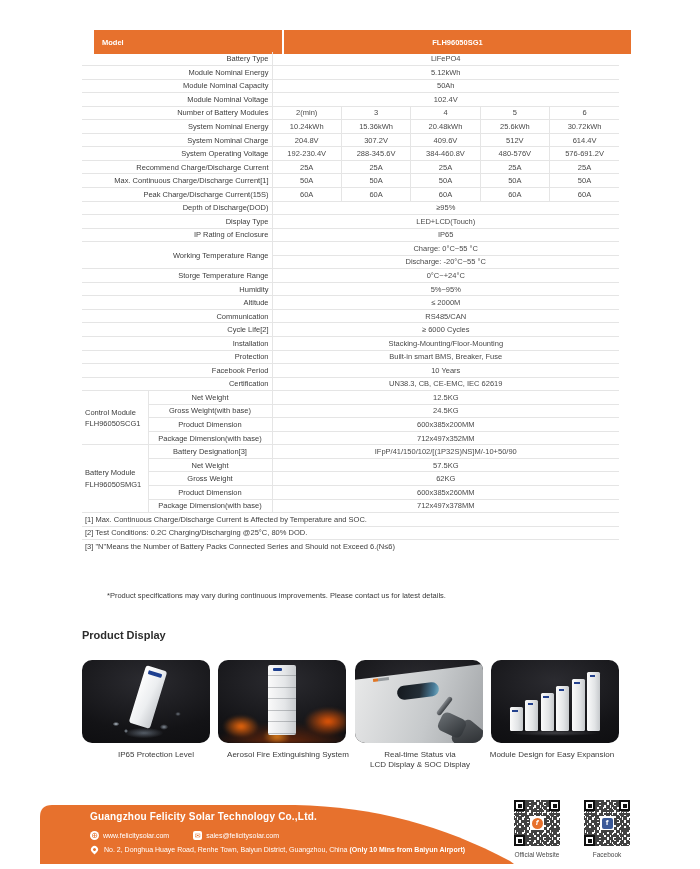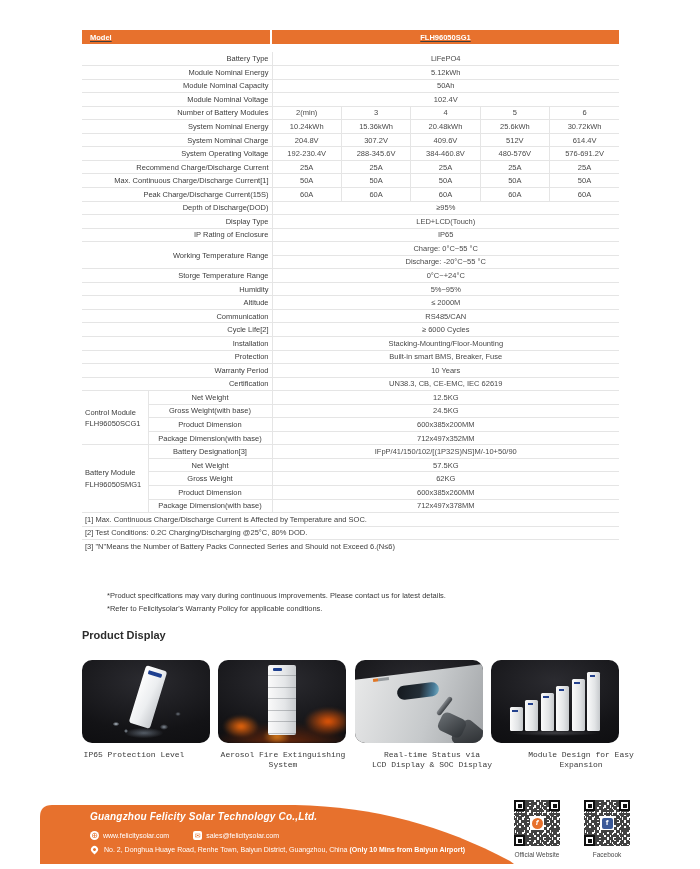--- a/index.html
+++ b/index.html
@@ -1,20 +1,20 @@
 <!DOCTYPE html>
 <html><head>
 <meta charset="utf-8">
 <style>
   html,body{margin:0;padding:0;background:#fff;}
   body{width:700px;height:869px;position:relative;overflow:hidden;
        font-family:"Liberation Sans", sans-serif;color:#3f3f3f;}
 
   
-  .model-bar{position:absolute;left:82px;top:30px;width:537px;height:14px;display:flex;text-decoration:underline;}
+  .model-bar{position:absolute;left:94px;top:30px;width:537px;height:24px;display:flex;}
   .model-bar .m-label{flex:0 0 188px;background:#E7712D;color:#fff;font-size:7.5px;font-weight:bold;
        display:flex;align-items:center;padding-left:8px;box-sizing:border-box;margin-right:2px;}
   .model-bar .m-value{flex:1;background:#E7712D;color:#fff;font-size:7.5px;font-weight:bold;
        display:flex;align-items:center;justify-content:center;}
 
   
   table.spec{position:absolute;left:82px;top:52px;width:537px;border-collapse:collapse;
        table-layout:fixed;font-size:7.5px;border-style:hidden;}
   table.spec td{border:1px solid #E5E5E5;height:13.55px;padding:0 3px;box-sizing:border-box;
        overflow:hidden;white-space:nowrap;}
@@ -24,21 +24,21 @@
   td.sublbl{text-align:center;padding-left:5px;color:#3d3d3d;}
   td.foot{text-align:left;padding-left:5px;color:#3d3d3d;}
 
   .star-notes{position:absolute;left:86px;top:589px;font-size:7.5px;color:#3a3a3a;line-height:13px;margin-left:21px;}
 
   
   .pd-heading{position:absolute;left:82px;top:629px;font-size:11px;font-weight:bold;color:#2c2c2c;}
   .display-row{position:absolute;left:82px;top:660px;display:flex;gap:8.3px;}
   .pcard{width:128px;height:83px;border-radius:10px;overflow:hidden;position:relative;
        background:radial-gradient(130% 110% at 50% 25%, #2b2b30 0%, #131316 55%, #0a0a0c 100%);}
-  .caption-row{position:absolute;left:70px;top:750px;display:flex;gap:21px;font-family:Liberation Mono, monospace;}
+  .caption-row{position:absolute;left:92px;top:750px;display:flex;gap:4px;}
   .caption{width:128px;text-align:center;font-size:8px;color:#3b3b3b;white-space:pre-line;line-height:1.25;}
 
   
   .s1-splash{position:absolute;inset:0;background:
     radial-gradient(5px 3px at 34px 64px, rgba(215,228,240,.85), transparent 70%),
     radial-gradient(3px 3px at 44px 71px, rgba(200,215,230,.7), transparent 70%),
     radial-gradient(6px 4px at 82px 67px, rgba(205,222,238,.6), transparent 70%),
     radial-gradient(4px 3px at 96px 54px, rgba(190,205,220,.5), transparent 70%),
     radial-gradient(26px 7px at 62px 73px, rgba(150,165,182,.5), transparent 75%);}
   .s1-bat{position:absolute;left:55px;top:7px;width:22px;height:60px;border-radius:3px;
@@ -80,21 +80,21 @@
   .s4-floor{position:absolute;left:8px;right:8px;bottom:6px;height:8px;
     background:radial-gradient(60px 4px at 50% 50%, rgba(150,150,158,.35), transparent 75%);}
   .s4-row{position:absolute;left:0;right:0;bottom:12px;display:flex;align-items:flex-end;
     gap:2.5px;justify-content:center;}
   .s4-cab{width:13px;border-radius:1.5px;position:relative;
     background:linear-gradient(90deg,#fbfbfb 0%,#e2e4e6 60%,#c6c9cc 100%);}
   .s4-cab::before{content:'';position:absolute;top:2.5px;left:2.5px;width:5.5px;height:2px;background:#23418e;}
 
   
   .swoosh{position:absolute;left:40px;top:805px;width:480px;height:59px;}
-  .footer-text{position:absolute;left:90px;top:811px;color:#fff;font-style:italic;}
+  .footer-text{position:absolute;left:90px;top:811px;color:#fff;}
   .f-company{font-size:10px;font-weight:bold;letter-spacing:.2px;}
   .f-contact{position:absolute;left:90px;top:831px;display:flex;align-items:center;color:#fff;font-size:7px;}
   .f-contact .item{display:flex;align-items:center;margin-right:24px;}
   .f-address{position:absolute;left:90px;top:846px;display:flex;align-items:center;color:#fff;font-size:7px;}
   .badge{display:inline-flex;align-items:center;justify-content:center;width:9px;height:9px;
     background:#fff;color:#E7712D;border-radius:2px;font-size:7px;margin-right:4px;line-height:1;}
   .badge.round{border-radius:50%;font-size:8px;}
   .pin{width:7px;height:7px;background:#fff;border-radius:50% 50% 50% 0;transform:rotate(-45deg);
     position:relative;margin-right:6px;margin-left:1px;flex:0 0 auto;}
   .pin::after{content:'';position:absolute;inset:2px;background:#E7712D;border-radius:50%;}
@@ -249,21 +249,21 @@
       </tr>
       <tr>
         <td class="lbl" colspan="2">Installation</td>
         <td class="val" colspan="5">Stacking-Mounting/Floor-Mounting</td>
       </tr>
       <tr>
         <td class="lbl" colspan="2">Protection</td>
         <td class="val" colspan="5">Built-in smart BMS, Breaker, Fuse</td>
       </tr>
       <tr>
-        <td class="lbl" colspan="2">Warranty Period</td>
+        <td class="lbl" colspan="2">Facebook Period</td>
         <td class="val" colspan="5">10 Years</td>
       </tr>
       <tr>
         <td class="lbl" colspan="2">Certification</td>
         <td class="val" colspan="5">UN38.3, CB, CE-EMC, IEC 62619</td>
       </tr>
       <tr>
         <td class="modname" rowspan="4">
           <div>Control Module</div>
           <div>FLH96050SCG1</div>
@@ -314,21 +314,20 @@
         <td class="foot" colspan="7">[2] Test Conditions: 0.2C Charging/Discharging @25°C, 80% DOD.</td>
       </tr>
       <tr>
         <td class="foot" colspan="7">[3] "N"Means the Number of Battery Packs Connected Series and Should not Exceed 6.(N≤6)</td>
       </tr>
     </tbody>
 </table>
 
 <div class="star-notes">
   <div>*Product specifications may vary during continuous improvements. Please contact us for latest details.</div>
-  <div>*Refer to Felicitysolar's Warranty Policy for applicable conditions.</div>
 </div>
 
 <div class="pd-heading">Product Display</div>
 
 <div class="display-row">
   <div class="pcard">
     <div class="s1-splash"></div>
     <div class="s1-bat"></div>
   </div>
   <div class="pcard">

